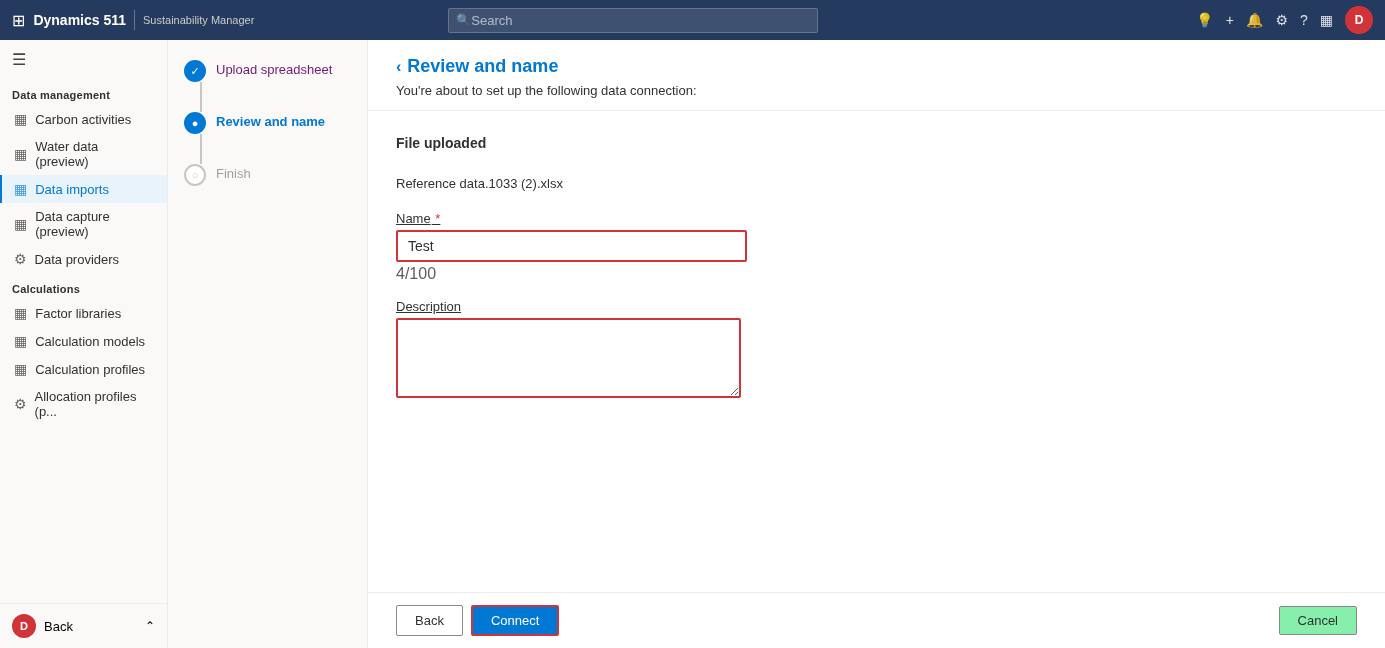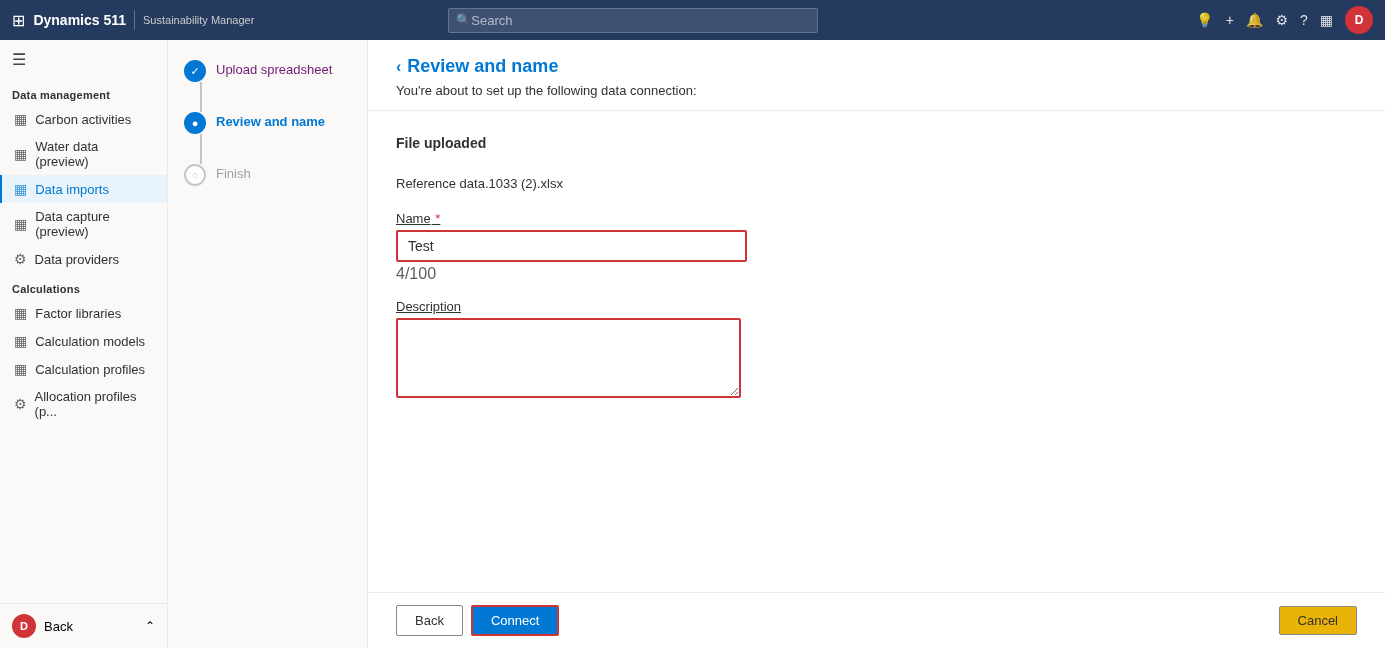--- a/index.html
+++ b/index.html
@@ -324,21 +324,21 @@
       border: 1px solid #8a8886;
       color: #323130;
     }
     .btn-primary {
       background: #0078d4;
       border: 2px solid #d13438;
       color: white;
       font-weight: 500;
     }
     .btn-cancel {
-      background: #eab308;
+      background: #86efac;
       border: 1px solid #8a8886;
       color: #323130;
     }
   </style>
 </head>
 <body>
 
 <div class="topbar">
   <div class="topbar-brand">
     <span style="font-size:16px; cursor:pointer;">⊞</span>

